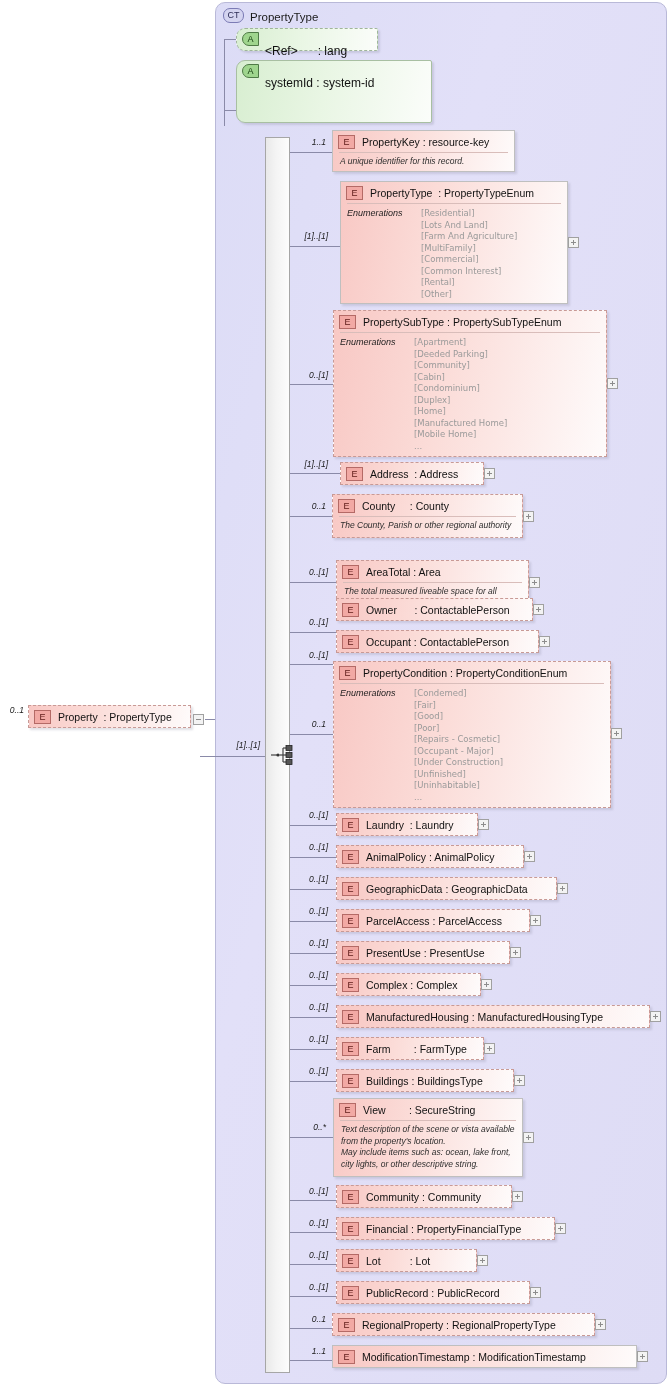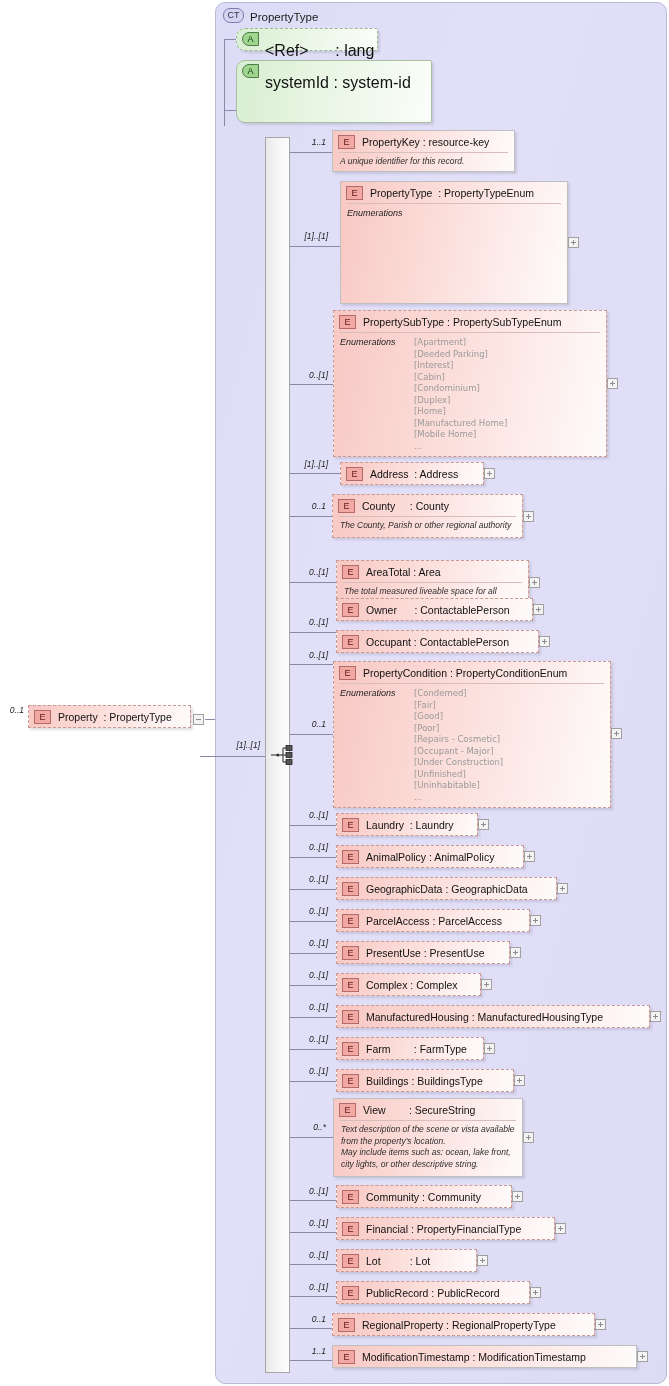--- a/index.html
+++ b/index.html
@@ -56,21 +56,21 @@
   }
   .abadge {
     width: 17px; height: 14px;
     border: 1px solid #4e7a46;
     border-radius: 7px 0 0 7px;
     background: #9fd58e;
     color: #123a0c;
     font-size: 9px; line-height: 12px; text-align: center;
     flex: none;
   }
-  .attr-name { font-size: 16px; color: #111; white-space: pre; margin-top: 24px; }
+  .attr-name { font-size: 12px; color: #111; white-space: pre; margin-top: 24px; }
   .attr-doc {
     border-top: 1px solid #b9c9b4;
     margin: 0 5px;
     padding: 3px 1px 4px 1px;
     font-size: 8.5px; font-style: italic; color: #333;
     line-height: 11.5px;
   }
 
   
   #seq-bar {
@@ -243,37 +243,47 @@
 
 <div class="card" style="left:290px; top:231px; width:38px;">[1]..[1]</div>
 <div class="hline" style="left:290px; top:246px; width:50px;"></div>
 <div class="el-box req" style="left:340px; top:181px; width:228px; height:123px;">
   <div class="el-head">
     <span class="ebadge">E</span>
     <span class="el-name">PropertyType  : PropertyTypeEnum</span>
   </div>
   <div class="enum-wrap">
     <span class="enum-label">Enumerations</span>
+    <span class="enum-list">
+        <span style="display:block">[Residential]</span>
+        <span style="display:block">[Lots And Land]</span>
+        <span style="display:block">[Farm And Agriculture]</span>
+        <span style="display:block">[MultiFamily]</span>
+        <span style="display:block">[Commercial]</span>
+        <span style="display:block">[Common Interest]</span>
+        <span style="display:block">[Rental]</span>
+        <span style="display:block">[Other]</span>
+      </span>
   </div>
 </div>
 <div class="plus" style="left:568px; top:237px;"></div>
 
 <div class="card" style="left:290px; top:370px; width:38px;">0..[1]</div>
 <div class="hline" style="left:290px; top:384px; width:43px;"></div>
 <div class="el-box" style="left:333px; top:310px; width:274px; height:147px;">
   <div class="el-head">
     <span class="ebadge">E</span>
     <span class="el-name">PropertySubType : PropertySubTypeEnum</span>
   </div>
   <div class="enum-wrap">
     <span class="enum-label">Enumerations</span>
     <span class="enum-list">
         <span style="display:block">[Apartment]</span>
         <span style="display:block">[Deeded Parking]</span>
-        <span style="display:block">[Interest]</span>
+        <span style="display:block">[Community]</span>
         <span style="display:block">[Cabin]</span>
         <span style="display:block">[Condominium]</span>
         <span style="display:block">[Duplex]</span>
         <span style="display:block">[Home]</span>
         <span style="display:block">[Manufactured Home]</span>
         <span style="display:block">[Mobile Home]</span>
         <span style="display:block">...</span>
       </span>
   </div>
 </div>

